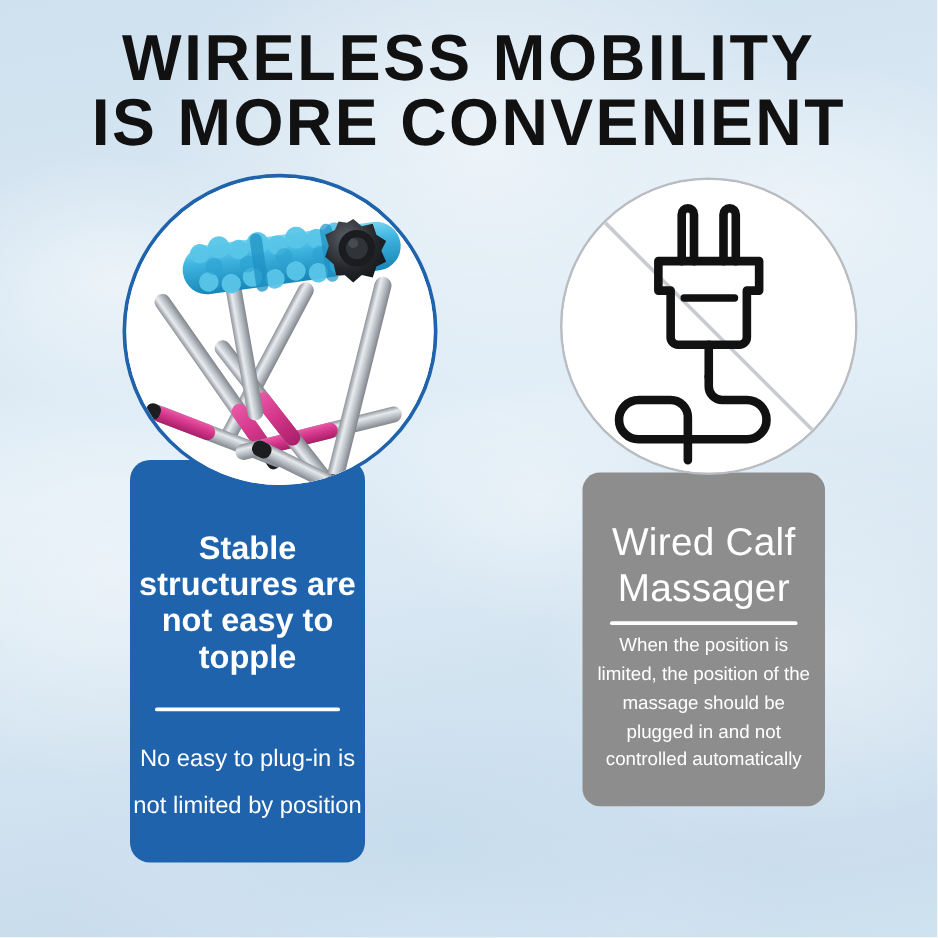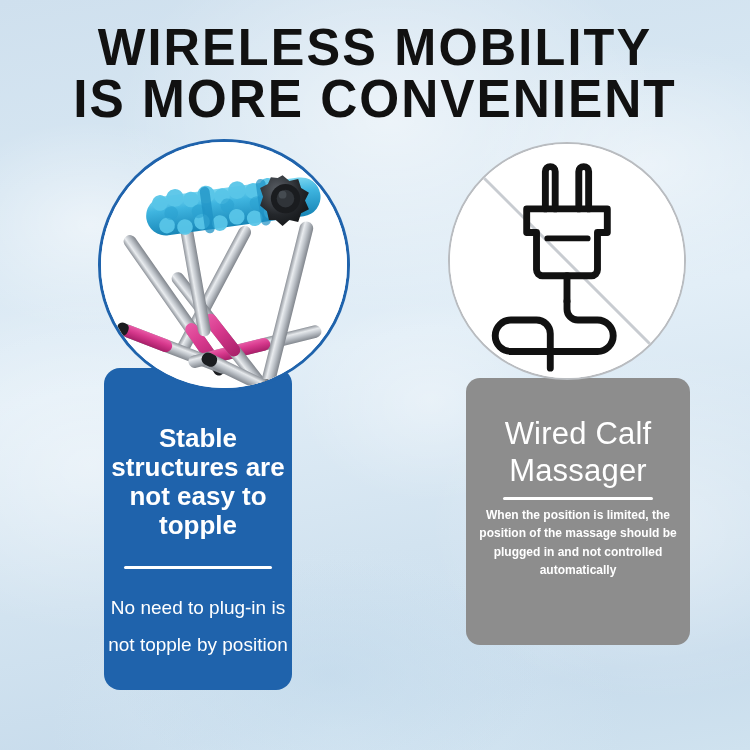--- a/index.html
+++ b/index.html
@@ -63,21 +63,21 @@
     text-align: center;
     color: #ffffff;
   }
   .card-left {
     left: 104px; top: 368px;
     width: 188px; height: 322px;
     background: #1f63ac;
   }
   .card-right {
     left: 466px; top: 378px;
-    width: 224px; height: 267px;
+    width: 194px; height: 267px;
     background: #8d8d8d;
     border-radius: 14px;
   }
 
   .card-left .head {
     margin-top: 56px;
     font-size: 26px;
     font-weight: bold;
     line-height: 1.12;
     padding: 0 6px;
@@ -102,22 +102,22 @@
     line-height: 1.18;
     letter-spacing: 0.2px;
   }
   .card-right .divider {
     width: 150px; height: 3px;
     background: #ffffff;
     margin: 8px auto 6px auto;
     border-radius: 2px;
   }
   .card-right .body {
-    font-size: 12px;
-    font-weight: bold;
+    font-size: 15px;
+    font-weight: normal;
     line-height: 1.52;
     padding: 0 6px;
   }
 
   
   .circle {
     position: absolute;
     border-radius: 50%;
     background: #ffffff;
     overflow: hidden;
@@ -163,21 +163,21 @@
   <div class="cloud c4"></div>
 
   <div class="headline">
     <span class="l1">WIRELESS MOBILITY</span>
     <span class="l2">IS MORE CONVENIENT</span>
   </div>
 
   <div class="card card-left">
     <div class="head">Stable structures are not easy to topple</div>
     <div class="divider"></div>
-    <div class="body">No need to plug-in is not topple by position</div>
+    <div class="body">No easy to plug-in is not limited by position</div>
   </div>
 
   <div class="card card-right">
     <div class="head">Wired Calf Massager</div>
     <div class="divider"></div>
     <div class="body">When the position is limited, the position of the massage should be plugged in and not controlled automatically</div>
   </div>
 
   <div class="circle circle-left">
     <svg viewBox="0 0 252 252" xmlns="http://www.w3.org/2000/svg">

